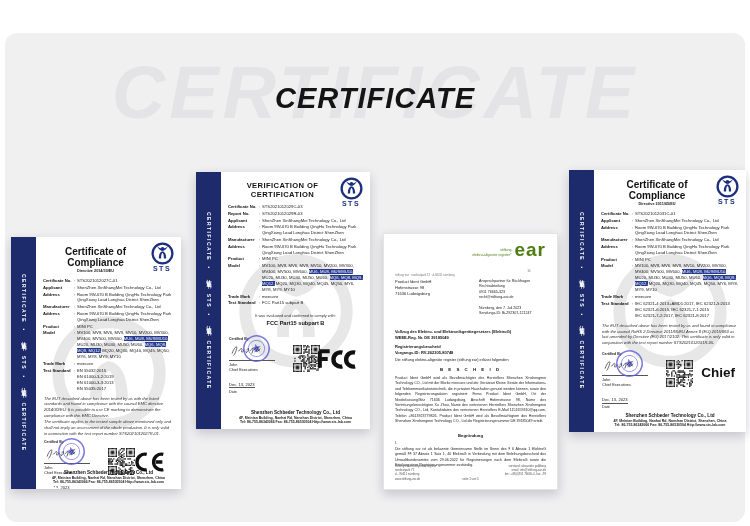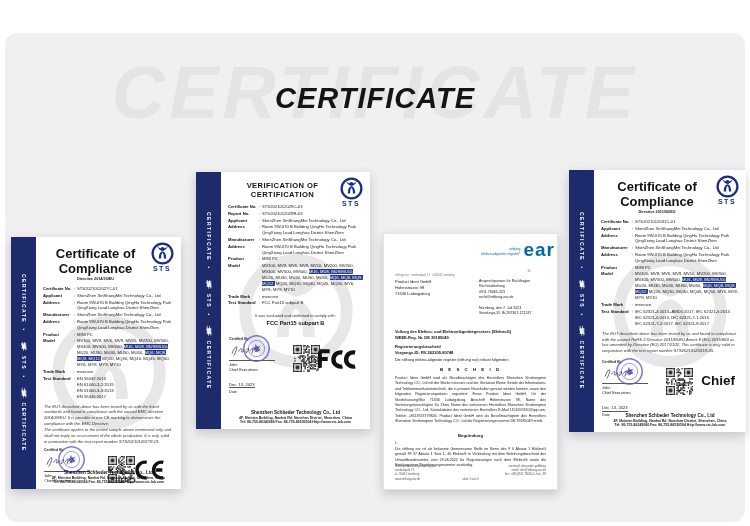--- a/index.html
+++ b/index.html
@@ -18,21 +18,21 @@
   #card-ear{left:383px;top:233px;width:173px;height:255px;}
   #card-rohs{left:569px;top:170px;width:177px;height:262px;}
   .side{flex:none;width:25px;background:#1d2a6b;color:#fff;writing-mode:vertical-rl;
     font-size:5px;font-weight:bold;letter-spacing:1.5px;line-height:25px;text-align:center;overflow:hidden;}
   .bodyc{flex:1;position:relative;overflow:hidden;border-radius:28px;}
   .card-wm{position:absolute;left:50%;top:54%;transform:translate(-50%,-50%);width:118px;height:118px;
     color:#d4d4d6;opacity:.55;z-index:0;}
   .content{position:relative;z-index:1;height:100%;}
 
   .chead{text-align:center;padding:9px 34px 0 8px;}
-  .ctitle{font-size:13px;font-weight:bold;color:#111;}
+  .ctitle{font-size:10px;font-weight:bold;color:#111;}
   #card-fcc .ctitle{font-size:7.6px;letter-spacing:.4px;}
   .cdir{font-size:3.8px;font-weight:bold;color:#222;margin-top:1px;}
   .logo{position:absolute;right:4px;top:5px;width:30px;text-align:center;}
   .emblem{width:23px;height:23px;color:#1b2f7e;display:block;margin:0 auto;}
   .logotext{font-size:7px;font-weight:bold;color:#1b2f7e;letter-spacing:1.5px;line-height:1;}
 
   .rows{margin:5px 7px 0 7px;}
   .frow{display:flex;font-size:4.2px;line-height:1.42;margin-bottom:.8px;color:#222;}
   .flabel{flex:none;width:29px;font-weight:bold;color:#111;}
   .fcolon{flex:none;width:5px;text-align:center;}
@@ -65,21 +65,21 @@
   .rohs{font-size:13.5px;font-weight:800;color:#111;top:13px;right:3px;}
 
   .cfoot{position:absolute;left:3px;right:3px;bottom:5px;text-align:center;}
   .f-company{font-size:4.6px;font-weight:bold;color:#111;}
   .f-addr{font-size:3.5px;font-weight:bold;color:#222;margin-top:1px;}
   .f-contact{font-size:3.5px;font-weight:bold;color:#222;margin-top:.5px;}
 
   
   #card-ear{display:block;border:1px solid #e4e4e4;}
   .ear-inner{position:relative;width:100%;height:100%;font-family:"Liberation Sans",sans-serif;}
-  .ear-brand{position:absolute;right:2px;top:9px;display:flex;align-items:center;color:#0369a1;}
+  .ear-brand{position:absolute;right:11px;top:9px;display:flex;align-items:flex-end;color:#4d7c0f;}
   .ear-small{font-size:3.5px;line-height:1.35;text-align:right;margin-top:4px;margin-right:3px;}
   .ear-big{font-size:19px;font-weight:bold;letter-spacing:1px;line-height:.75;}
   .ear-close{position:absolute;right:26px;top:33px;font-size:7px;color:#9a9a9a;line-height:1;}
   .ear-sender{position:absolute;left:11px;top:39px;font-size:2.8px;color:#777;}
   .ear-recipient{position:absolute;left:11px;top:45px;font-size:4px;line-height:1.55;color:#222;}
   .ear-contact{position:absolute;left:95px;top:45px;font-size:3.6px;line-height:1.5;color:#222;}
   .ear-dateline{position:absolute;left:95px;top:72px;font-size:3.6px;line-height:1.5;color:#222;}
   .ear-subject{position:absolute;left:11px;top:95px;font-size:4px;font-weight:bold;line-height:1.5;color:#111;}
   .ear-subject2{position:absolute;left:11px;top:110px;font-size:4px;font-weight:bold;line-height:1.5;color:#111;}
   .ear-intro{position:absolute;left:11px;top:124px;font-size:3.8px;color:#222;}

